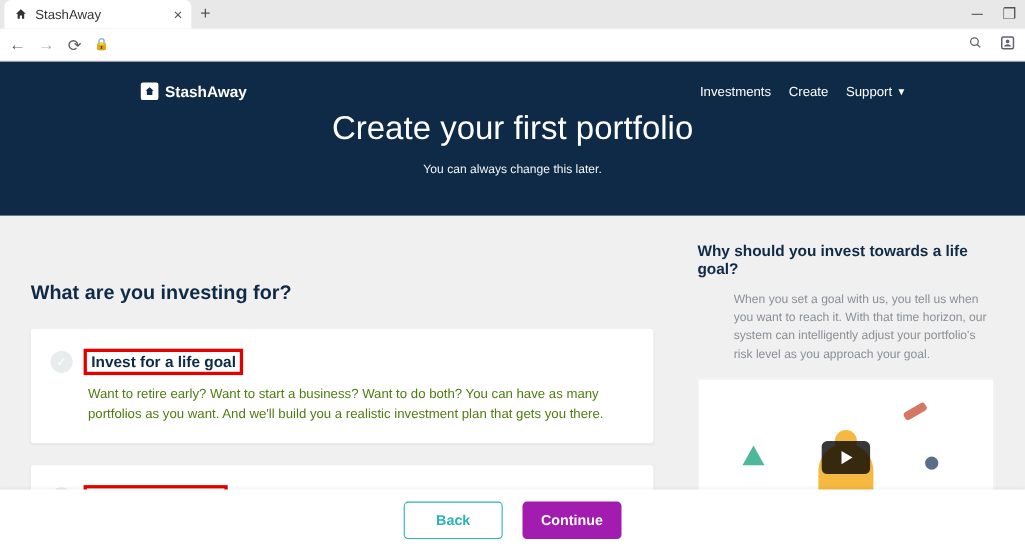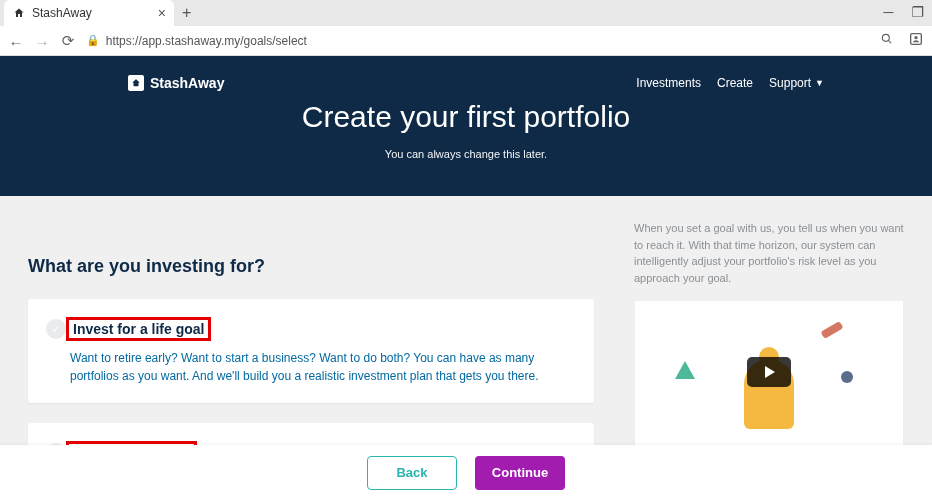--- a/index.html
+++ b/index.html
@@ -26,29 +26,29 @@
   .brand-icon { width:16px; height:16px; background:#fff; border-radius:2px; display:flex; align-items:center; justify-content:center; color:#0e2a47; font-size:11px;}
   .topnav-right { margin-left: auto; display: flex; gap: 16px; font-size: 12px; align-items: center; margin-right: 80px;}
   .topnav-item { display:flex; align-items:center; gap:4px; }
   .hero h1 { text-align: center; font-size: 30px; font-weight: 400; }
   .hero-sub { text-align: center; font-size: 11px; margin-top: 14px; opacity: .95; }
   
   .content { display: flex; padding: 24px 28px 0 28px; gap: 40px; }
   .left { flex: 1; }
   .q-heading { font-size: 18px; font-weight: 700; color: #0e2a47; margin-bottom: 22px; margin-top: 36px; }
   
-  .card { background: #fff; border-radius: 3px; padding: 18px 22px 18px 18px; margin-bottom: 20px; display:flex; gap:4px; box-shadow: 0 1px 2px rgba(0,0,0,.05);}
+  .card { background: #fff; border-radius: 3px; padding: 18px 22px 18px 18px; margin-bottom: 20px; display:flex; gap:14px; box-shadow: 0 1px 2px rgba(0,0,0,.05);}
   .check { width: 20px; height: 20px; border-radius: 50%; background: #e8ecec; flex-shrink:0; margin-top:2px; display:flex; align-items:center; justify-content:center; color:#fff; font-size:11px;}
   .card-title { font-weight: 700; color: #0e2a47; font-size: 14px; display:inline-block;}
   .highlight { border: 3px solid #e40000; padding: 1px 4px; margin-left:-4px;}
-  .card-desc { font-size: 12px; color: #0369a1; line-height: 1.5; margin-top: 8px; }
+  .card-desc { font-size: 12px; color: #4d7c0f; line-height: 1.5; margin-top: 8px; }
   
   .right { width: 270px; }
   .r-heading { font-size: 14px; font-weight: 700; color: #0e2a47; margin-bottom: 12px; }
-  .r-desc { font-size: 11px; color: #8a8f94; line-height: 1.5; margin-bottom: 14px;}
+  .r-desc { font-size: 11px; color: #8a8f94; line-height: 1.5; margin-bottom: 14px; margin-left: 33px;}
   .video { background: #fff; border:1px solid #eee; height: 150px; position: relative; display:flex; align-items:center; justify-content:center; flex-direction:column;}
   .play-btn { width: 44px; height: 30px; background: rgba(0,0,0,.78); border-radius: 5px; display: flex; align-items: center; justify-content: center; position:absolute; top:48%; left:50%; transform:translate(-50%,-50%);}
   .play-tri { width:0; height:0; border-left:10px solid #fff; border-top:6px solid transparent; border-bottom:6px solid transparent; margin-left:2px;}
   .figure-person { width:50px; height:70px; background:#f5b942; border-radius: 25px 25px 6px 6px; position:absolute; bottom:20px; left:50%; transform:translateX(-50%);}
   .figure-head { width:20px; height:20px; background:#f5b942; border-radius:50%; position:absolute; top:-12px; left:15px;}
   .shape-tri { position:absolute; left:40px; top:60px; width:0;height:0; border-left:10px solid transparent; border-right:10px solid transparent; border-bottom:18px solid #4db89a;}
   .shape-bar { position:absolute; right:60px; top:25px; width:22px; height:8px; background:#d67763; border-radius:3px; transform:rotate(-30deg);}
   .shape-dot { position:absolute; right:50px; top:70px; width:12px; height:12px; background:#5a6e8c; border-radius:50%;}
   
   .footer { position: fixed; bottom: 0; left:0; right:0; height: 55px; background: #fff; display:flex; align-items:center; justify-content:center; gap:18px; width:932px; box-shadow: 0 -1px 3px rgba(0,0,0,.05); font-weight: bold;}
@@ -76,21 +76,20 @@
     <span>❐</span>
   </div>
 </div>
 
 <div class="addr-bar">
   <span class="nav-icon">←</span>
   <span class="nav-icon dim">→</span>
   <span class="nav-icon">⟳</span>
   <div class="addr-field">
     <span class="lock">🔒</span>
-    <span>https://app.stashaway.my/goals/select</span>
   </div>
   <div class="addr-right">
     <span>
       <svg width="14" height="14" viewBox="0 0 24 24" fill="none" stroke="#5f6368" stroke-width="2">
           <circle cx="10" cy="10" r="6"></circle>
           <line x1="14" y1="14" x2="19" y2="19"></line>
         </svg>
     </span>
     <span>
       <svg width="16" height="16" viewBox="0 0 24 24" fill="#5f6368">
@@ -140,20 +139,21 @@
     <div class="card">
       <div class="check">✓</div>
       <div>
         <span class="card-title highlight">General investing</span>
         <div class="card-desc">Investing, regardless of whether or not you have a specific goal in mind, gives you the flexibility to achieve what you want in the future.</div>
       </div>
     </div>
   </div>
 
   <div class="right">
+    <div class="r-heading">Why should you invest towards a life goal?</div>
     <div class="r-desc">When you set a goal with us, you tell us when you want to reach it. With that time horizon, our system can intelligently adjust your portfolio's risk level as you approach your goal.</div>
     <div class="video">
       <div class="shape-tri"></div>
       <div class="shape-bar"></div>
       <div class="shape-dot"></div>
       <div class="figure-person">
           <div class="figure-head"></div>
         </div>
       <div class="play-btn">
           <div class="play-tri"></div>

